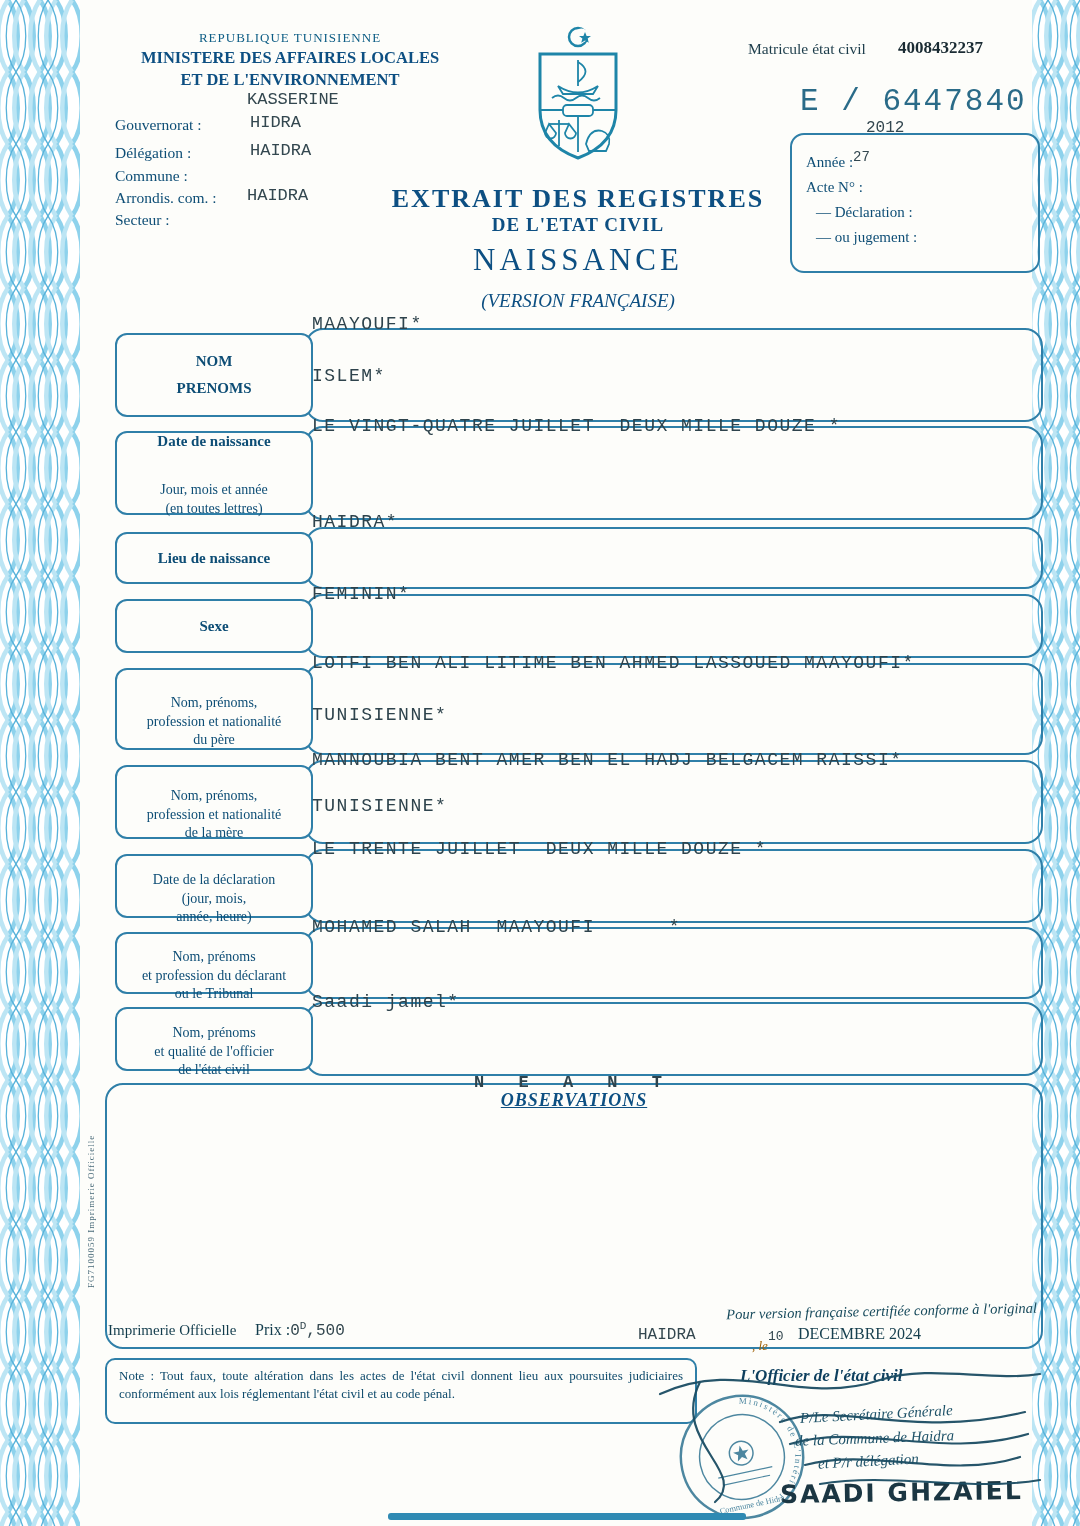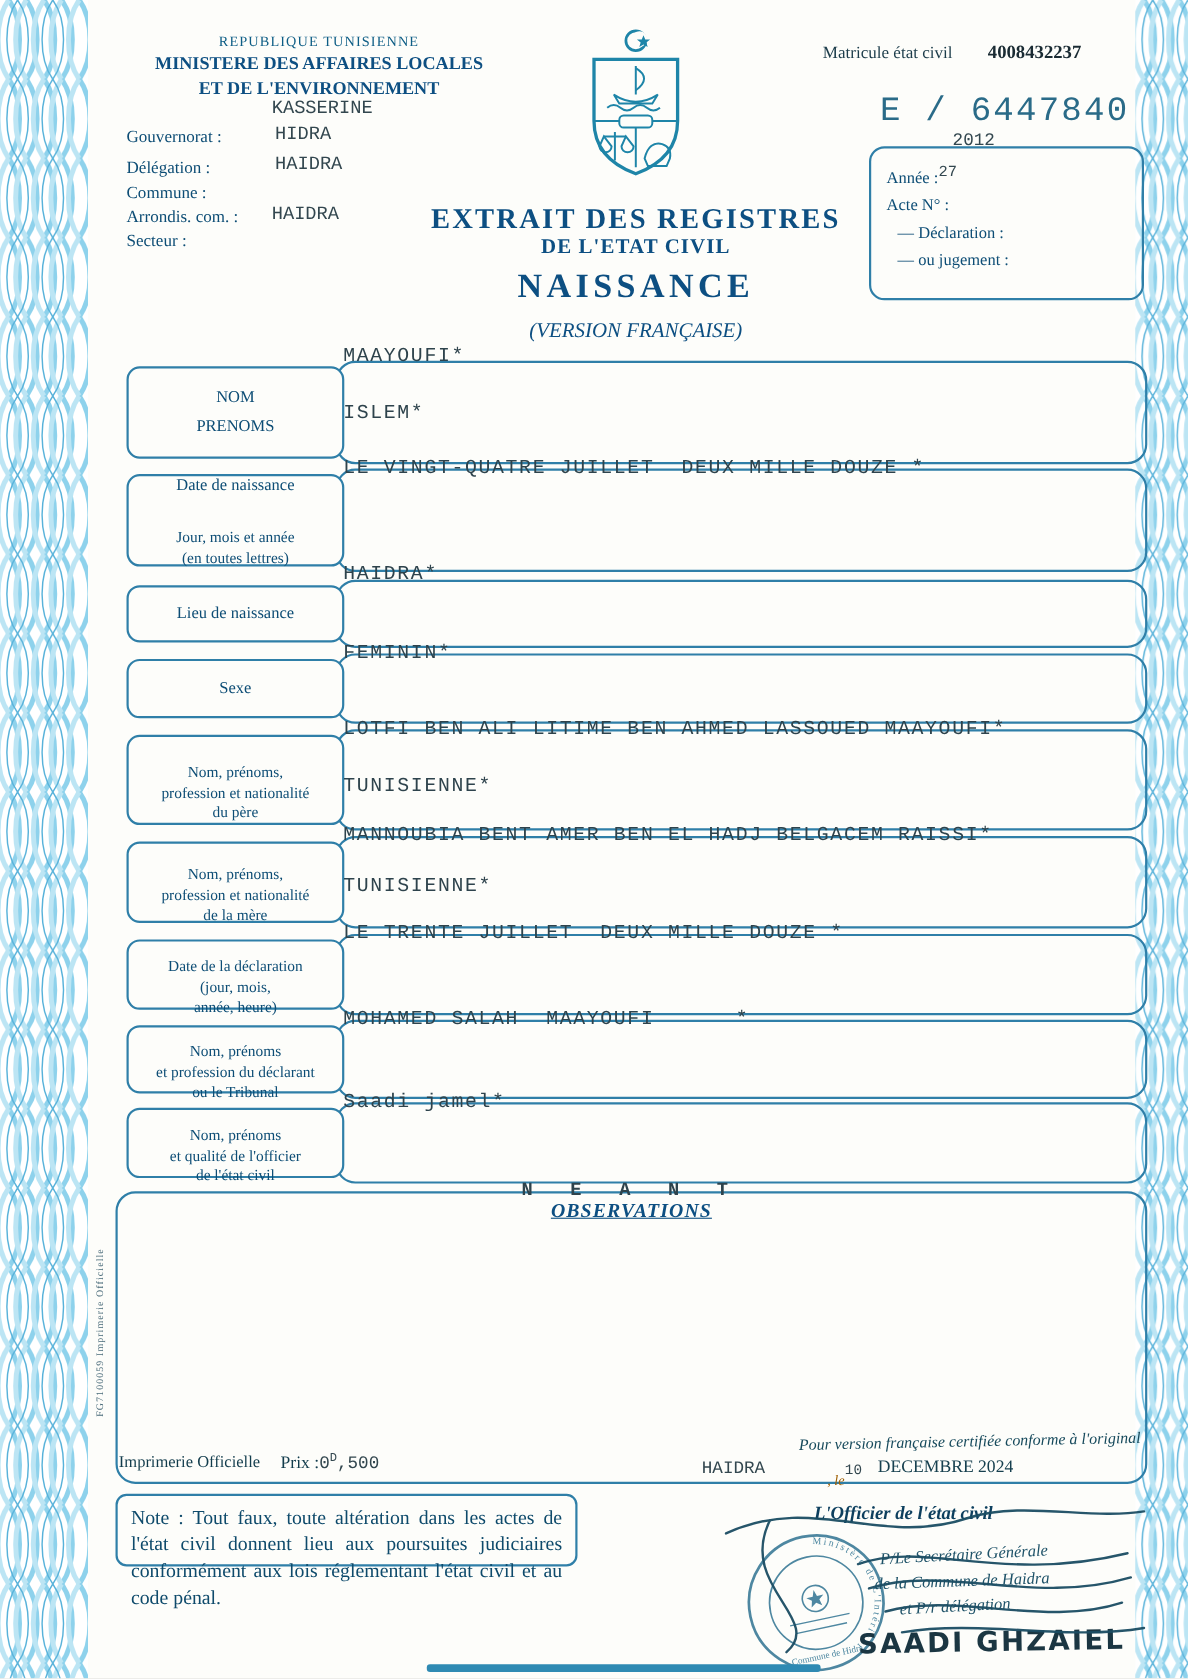--- a/index.html
+++ b/index.html
@@ -21,21 +21,21 @@
   .value-box {
     position:absolute; left:200px; right:0; top:0; bottom:0;
     border:2px solid #2f7fa8; border-radius:18px;
   }
   .label-box {
     position:absolute; left:10px; width:198px; top:5px; bottom:5px;
     border:2px solid #2f7fa8; border-radius:12px; background:#fdfdfa;
     display:flex; flex-direction:column; justify-content:center;
     text-align:center; padding:2px 8px; z-index:2;
   }
-  .lbl-main { font-weight:normal; color:#0d4d75; font-size:15px; white-space:pre-line; line-height:1.8; }
+  .lbl-main { font-weight:bold; color:#0d4d75; font-size:15px; white-space:pre-line; line-height:1.8; }
   .lbl-sub  { color:#0d4d75; font-size:14px; white-space:pre-line; line-height:1.35;margin-top:26px; }
   .val {
     position:absolute; left:207px;
     font-family:"Liberation Mono","DejaVu Sans Mono",monospace;
     font-size:18px; letter-spacing:1.5px; color:#2e434c;
     white-space:pre; z-index:3;
   }
 
   .obs-box {
     position:absolute; left:105px; top:1083px; width:938px; height:266px;
@@ -51,23 +51,23 @@
     font-weight:bold; font-style:italic; font-size:18px;
     text-decoration:underline; color:#0d4f82; letter-spacing:1px;
   }
 
   .acte-box {
     position:absolute; left:790px; top:133px; width:250px; height:140px;
     border:2px solid #2f7fa8; border-radius:14px;
     padding:10px 14px; color:#0d4d75; font-size:15px; line-height:25px;
   }
   .note-box {
-    position:absolute; left:105px; top:1358px; width:420px; height:66px;
+    position:absolute; left:105px; top:1358px; width:592px; height:66px;
     border:2px solid #2f7fa8; border-radius:10px;
-    padding:7px 12px; color:#0e4a6b; font-size:18px; line-height:1.35;
+    padding:7px 12px; color:#0e4a6b; font-size:13px; line-height:1.35;
     text-align:justify;
   }
   .titleC { position:absolute; left:330px; width:496px; text-align:center; color:#0d4f82;margin-top:12px; }
 
   .sig-line { font-style:italic; font-size:15px; color:#1e5268; position:absolute; white-space:nowrap; }
   .vert-text {
     position:absolute; left:86px; top:1288px;
     transform:rotate(-90deg); transform-origin:left top;
     font-size:9px; color:#4a6b7a; letter-spacing:1px; white-space:nowrap;
   }
@@ -129,21 +129,21 @@
       <path d="M21,102 h20"></path>
       <path d="M21,102 l-4,9 a5.5,5.5 0 0 0 11,0 Z"></path>
       <path d="M41,102 l-4,9 a5.5,5.5 0 0 0 11,0 Z"></path>
       <path d="M58,122 q4,-16 16,-13 q9,3 7,13 l-3,7 h-17 Z"></path>
     </g>
     <rect x="35" y="83" width="30" height="11" rx="4" fill="#fdfdfa" stroke="#1e85a8" stroke-width="1.8"></rect>
   </svg>
 
   <div class="titleC" style="top:172px;font-weight:bold;font-size:26px;letter-spacing:2px">EXTRAIT DES REGISTRES</div>
   <div class="titleC" style="top:202px;font-weight:bold;font-size:19px;letter-spacing:1px">DE L'ETAT CIVIL</div>
-  <div class="titleC" style="top:230px;font-weight:bold;font-size:31px;letter-spacing:4px">NAISSANCE</div>
+  <div class="titleC" style="top:230px;font-weight:normal;font-size:31px;letter-spacing:4px">NAISSANCE</div>
   <div class="titleC" style="top:278px;font-weight:normal;font-style:italic;font-size:19px">(VERSION FRANÇAISE)</div>
 
   <div class="abs" style="left:748px;top:40px;font-size:15.5px;color:#1c3c4a">Matricule état civil</div>
   <div class="abs" style="left:898px;top:38px;font-size:17px;font-weight:bold;color:#1a2b33">4008432237</div>
   <div class="abs typed" style="left:800px;top:84px;font-size:31px;letter-spacing:2px;color:#2a6b88">E / 6447840</div>
   <div class="abs typed" style="left:866px;top:119px;font-size:16px;z-index:2">2012</div>
 
   <div class="acte-box">
     <div>
       <span>Année :</span><sup class="typed" style="font-size:14px">27</sup>

